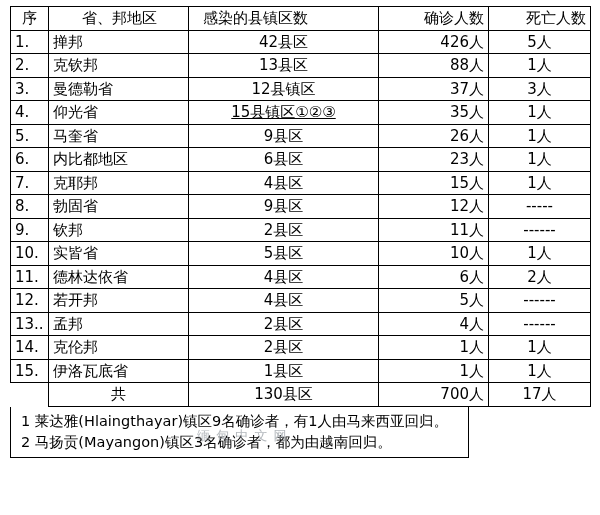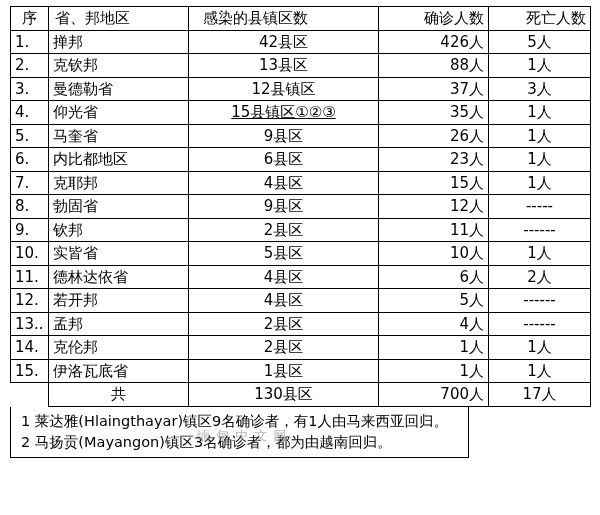--- a/index.html
+++ b/index.html
@@ -44,21 +44,21 @@
   col.c3 { width: 110px; }
   col.c4 { width: 102px; }
 
   .hdr td {
     text-align: right;
     font-size: 15px;
     padding-top: 4px;
     padding-bottom: 4px;
   }
   .hdr td.h0 { text-align: center; }
-  .hdr td.h1 { text-align: left; padding-left: 6px; }
+  .hdr td.h1 { text-align: center; padding-left: 6px; }
   .hdr td.h2 { text-align: left; padding-left: 14px; }
 
   td.idx {
     text-align: left;
     padding-left: 6px;
     font-size: 14px;
   }
   td.region {
     text-align: left;
     padding-left: 10px;

